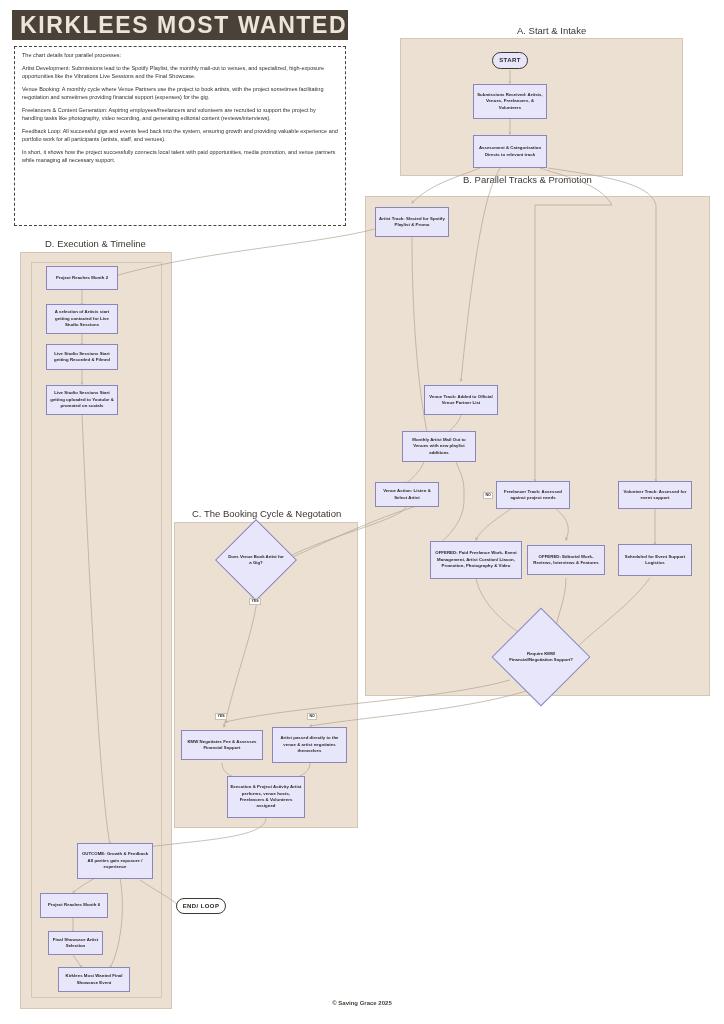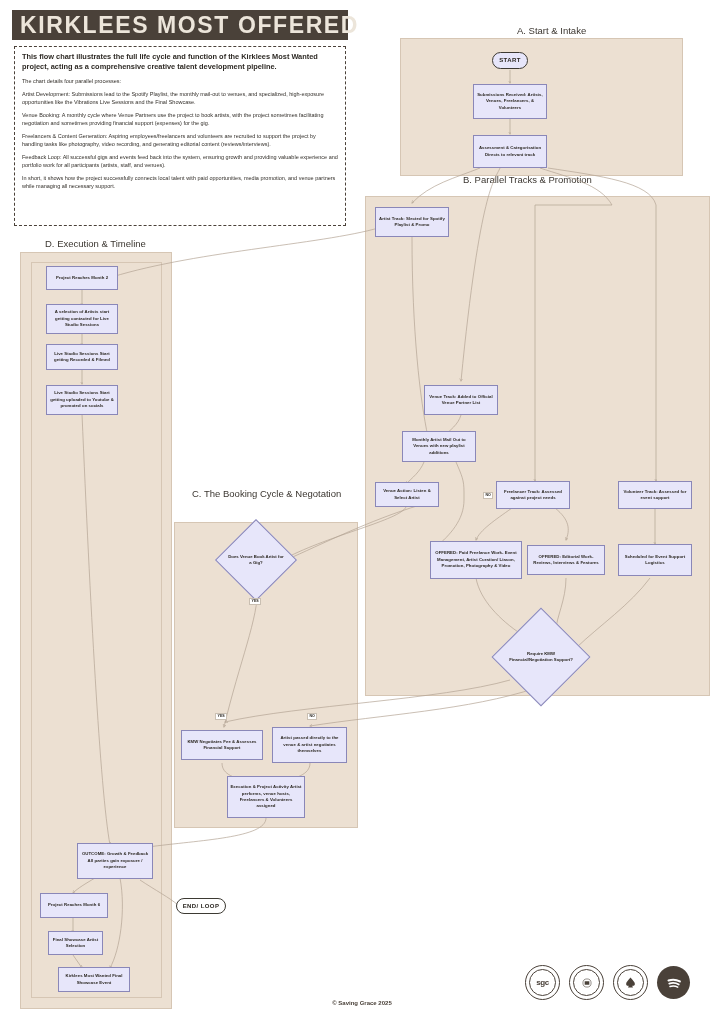--- a/index.html
+++ b/index.html
@@ -148,40 +148,39 @@
   }
   .logo.solid{background:#4a4139;}
   .logo.solid svg{width:22px;height:22px;}
 </style>
 </head>
 <body>
 
 <div id="root">
 
   <div class="banner">
-    <span>KIRKLEES MOST OFFERED</span>
+    <span>KIRKLEES MOST WANTED</span>
   </div>
 
   <div class="descbox">
-    <p class="desc-lead">This flow chart illustrates the full life cycle and function of the Kirklees Most Wanted project, acting as a comprehensive creative talent development pipeline.</p>
     <p class="desc-p">The chart details four parallel processes:</p>
     <p class="desc-p">Artist Development: Submissions lead to the Spotify Playlist, the monthly mail-out to venues, and specialized, high-exposure opportunities like the Vibrations Live Sessions and the Final Showcase.</p>
     <p class="desc-p">Venue Booking: A monthly cycle where Venue Partners use the project to book artists, with the project sometimes facilitating negotiation and sometimes providing financial support (expenses) for the gig.</p>
     <p class="desc-p">Freelancers &amp; Content Generation: Aspiring employees/freelancers and volunteers are recruited to support the project by handling tasks like photography, video recording, and generating editorial content (reviews/interviews).</p>
     <p class="desc-p">Feedback Loop: All successful gigs and events feed back into the system, ensuring growth and providing valuable experience and portfolio work for all participants (artists, staff, and venues).</p>
     <p class="desc-p">In short, it shows how the project successfully connects local talent with paid opportunities, media promotion, and venue partners while managing all necessary support.</p>
   </div>
 
   <div class="sect-title" style="left:489px;top:25px;margin-left:28px;">A.  Start &amp; Intake</div>
   <div class="sect" style="left:400px;top:38px;width:283px;height:138px;"></div>
 
   <div class="sect-title" style="left:463px;top:174px;">B. Parallel Tracks &amp; Promotion</div>
   <div class="sect" style="left:365px;top:196px;width:345px;height:500px;"></div>
 
-  <div class="sect-title" style="left:192px;top:488px;">C. The Booking Cycle &amp; Negotation</div>
+  <div class="sect-title" style="left:192px;top:508px;">C. The Booking Cycle &amp; Negotation</div>
   <div class="sect" style="left:174px;top:522px;width:184px;height:306px;"></div>
 
   <div class="sect-title" style="left:45px;top:238px;">D. Execution &amp; Timeline</div>
   <div class="sect" style="left:20px;top:252px;width:152px;height:757px;"></div>
   <div class="sect-inner" style="left:31px;top:262px;width:131px;height:736px;"></div>
 
   <svg class="edges" viewBox="0 0 724 1024">
     <defs>
       <marker id="arw" markerWidth="5" markerHeight="5" refX="3.4" refY="2" orient="auto">
         <path d="M0,0 L4,2 L0,4 z" fill="#7a6f63" stroke="none"></path>
@@ -301,37 +300,14 @@
 
   <div class="node term white" style="left:176px;top:898px;width:50px;height:16px;">END/ LOOP</div>
 
   <div class="elabel" style="left:483px;top:492px;">NO</div>
   <div class="elabel" style="left:249px;top:598px;">YES</div>
   <div class="elabel" style="left:215px;top:713px;">YES</div>
   <div class="elabel" style="left:307px;top:713px;">NO</div>
 
   <div class="copyright">© Saving Grace 2025</div>
 
-  <div class="logos">
-    <div class="logo ring">
-      <span class="core">sgc</span>
-    </div>
-    <div class="logo ring">
-      <svg viewBox="0 0 24 24" width="14" height="14">
-        <circle cx="12" cy="12" r="7" fill="none" stroke="#4a4139" stroke-width="1"></circle>
-        <rect x="8" y="9" width="8" height="6" fill="#4a4139"></rect>
-      </svg>
-    </div>
-    <div class="logo ring">
-      <svg viewBox="0 0 24 24" width="15" height="15">
-        <path d="M12 4 C8 9 5 11 5 14.5 C5 16.8 7 18 9 17 C9 19 8 19.6 7.5 20 L16.5 20 C16 19.6 15 19 15 17 C17 18 19 16.8 19 14.5 C19 11 16 9 12 4 Z" fill="#4a4139"></path>
-      </svg>
-    </div>
-    <div class="logo solid">
-      <svg viewBox="0 0 24 24">
-        <path d="M6 9.2 C9.8 8 15 8.4 18.4 10.3" stroke="#ffffff" stroke-width="2.2" fill="none" stroke-linecap="round"></path>
-        <path d="M6.8 12.6 C10 11.6 14.4 12 17.2 13.6" stroke="#ffffff" stroke-width="1.9" fill="none" stroke-linecap="round"></path>
-        <path d="M7.6 15.8 C10.2 15 13.8 15.3 16.1 16.6" stroke="#ffffff" stroke-width="1.5" fill="none" stroke-linecap="round"></path>
-      </svg>
-    </div>
-  </div>
 
 </div>
 
 </body></html>

